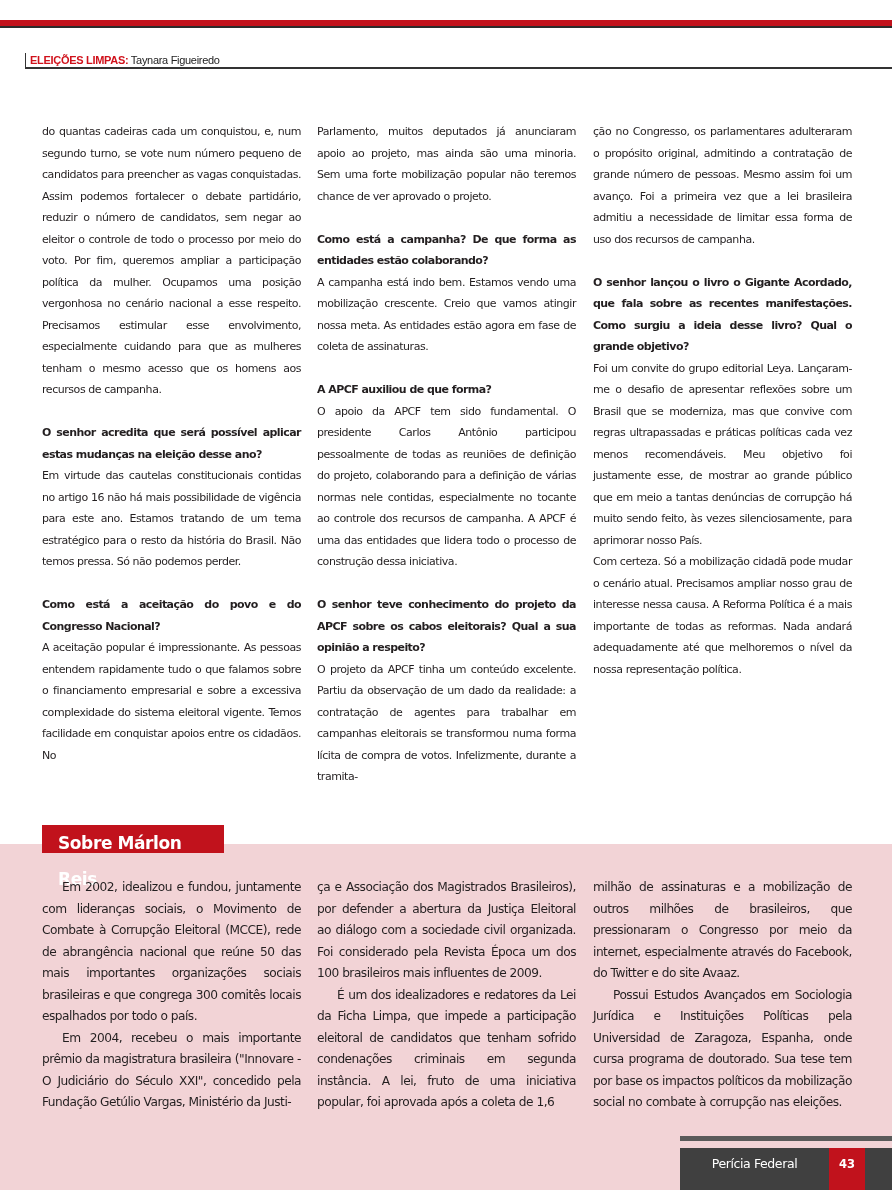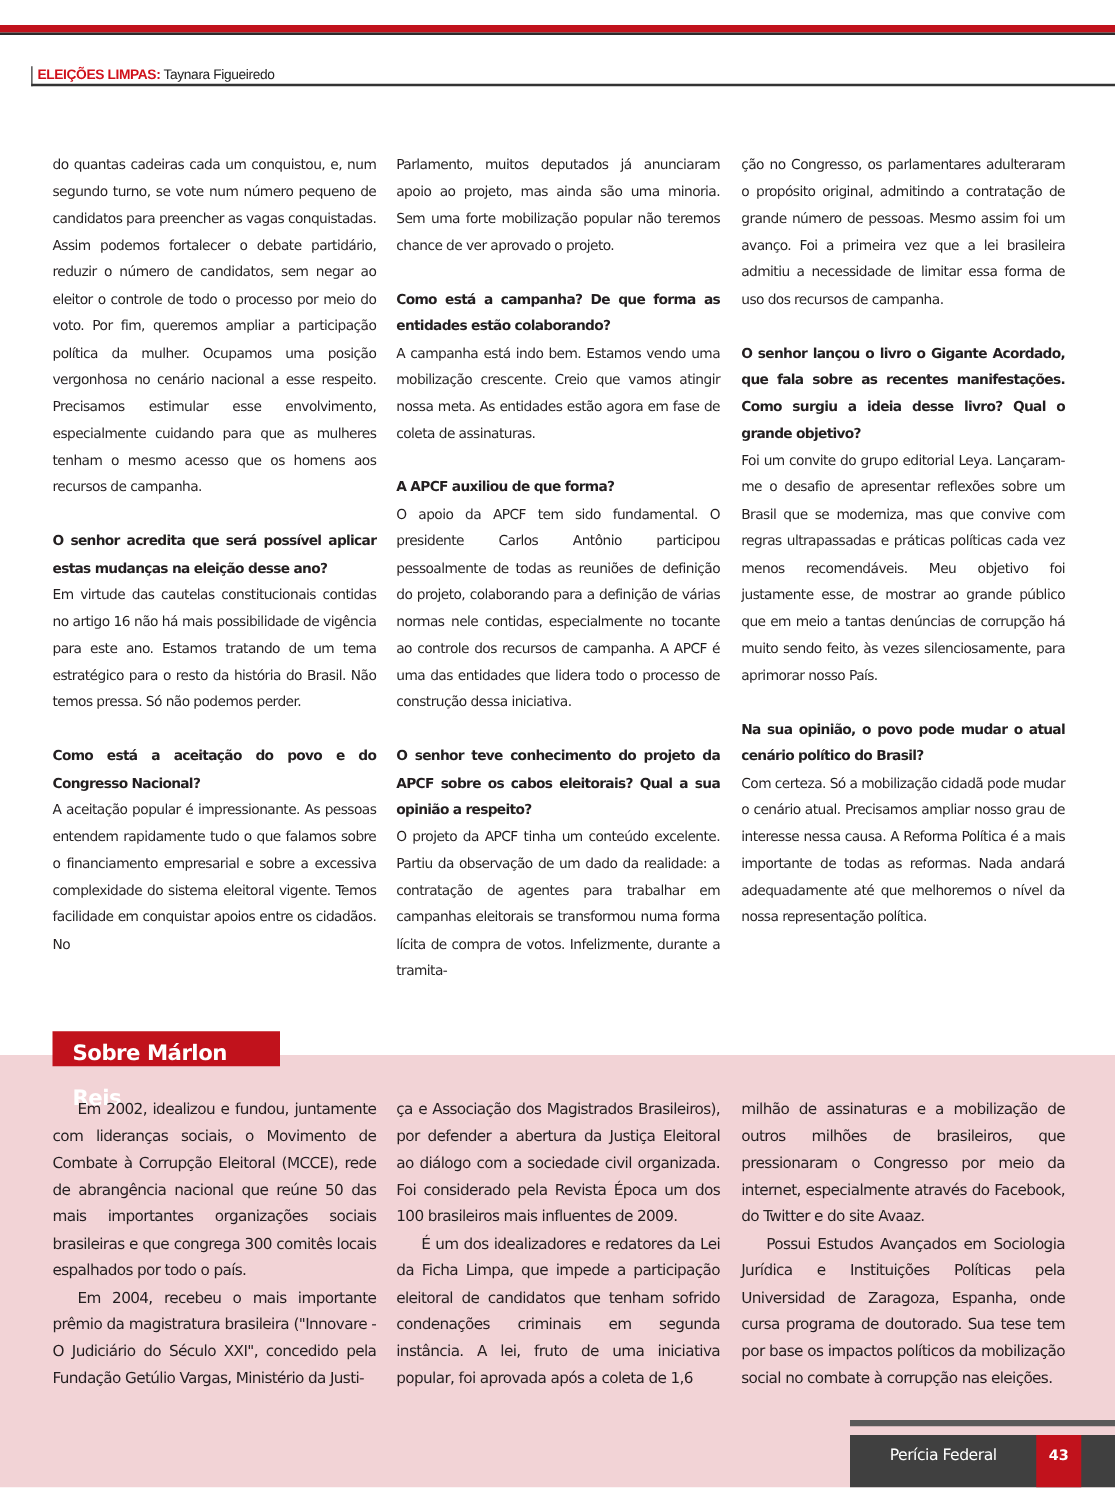--- a/index.html
+++ b/index.html
@@ -92,21 +92,20 @@
   <p class="q">A APCF auxiliou de que forma?</p>
   <p>O apoio da APCF tem sido fundamental. O presidente Carlos Antônio participou pessoalmente de todas as reuniões de definição do projeto, colaborando para a definição de várias normas nele contidas, especialmente no tocante ao controle dos recursos de campanha. A APCF é uma das entidades que lidera todo o processo de construção dessa iniciativa.</p>
   <p class="q">O senhor teve conhecimento do projeto da APCF sobre os cabos eleitorais? Qual a sua opinião a respeito?</p>
   <p>O projeto da APCF tinha um conteúdo excelente. Partiu da observação de um dado da realidade: a contratação de agentes para trabalhar em campanhas eleitorais se transformou numa forma lícita de compra de votos. Infelizmente, durante a tramita-</p>
 </div>
 
 <div class="col col3">
   <p>ção no Congresso, os parlamentares adulteraram o propósito original, admitindo a contratação de grande número de pessoas. Mesmo assim foi um avanço. Foi a primeira vez que a lei brasileira admitiu a necessidade de limitar essa forma de uso dos recursos de campanha.</p>
   <p class="q">O senhor lançou o livro o Gigante Acordado, que fala sobre as recentes manifestações. Como surgiu a ideia desse livro? Qual o grande objetivo?</p>
   <p>Foi um convite do grupo editorial Leya. Lançaram-me o desafio de apresentar reflexões sobre um Brasil que se moderniza, mas que convive com regras ultrapassadas e práticas políticas cada vez menos recomendáveis. Meu objetivo foi justamente esse, de mostrar ao grande público que em meio a tantas denúncias de corrupção há muito sendo feito, às vezes silenciosamente, para aprimorar nosso País.</p>
-  <p class="q">Na sua opinião, o povo pode mudar o atual cenário político do Brasil?</p>
   <p>Com certeza. Só a mobilização cidadã pode mudar o cenário atual. Precisamos ampliar nosso grau de interesse nessa causa. A Reforma Política é a mais importante de todas as reformas. Nada andará adequadamente até que melhoremos o nível da nossa representação política.</p>
 </div>
 
 <div class="bio-band"></div>
 <div class="bio-title">Sobre Márlon Reis</div>
 
 <div class="bio-col bcol1">
   <p class="ind">Em 2002, idealizou e fundou, juntamente com lideranças sociais, o Movimento de Combate à Corrupção Eleitoral (MCCE), rede de abrangência nacional que reúne 50 das mais importantes organizações sociais brasileiras e que congrega 300 comitês locais espalhados por todo o país.</p>
   <p class="ind">Em 2004, recebeu o mais importante prêmio da magistratura brasileira ("Innovare - O Judiciário do Século XXI", concedido pela Fundação Getúlio Vargas, Ministério da Justi-</p>
 </div>

